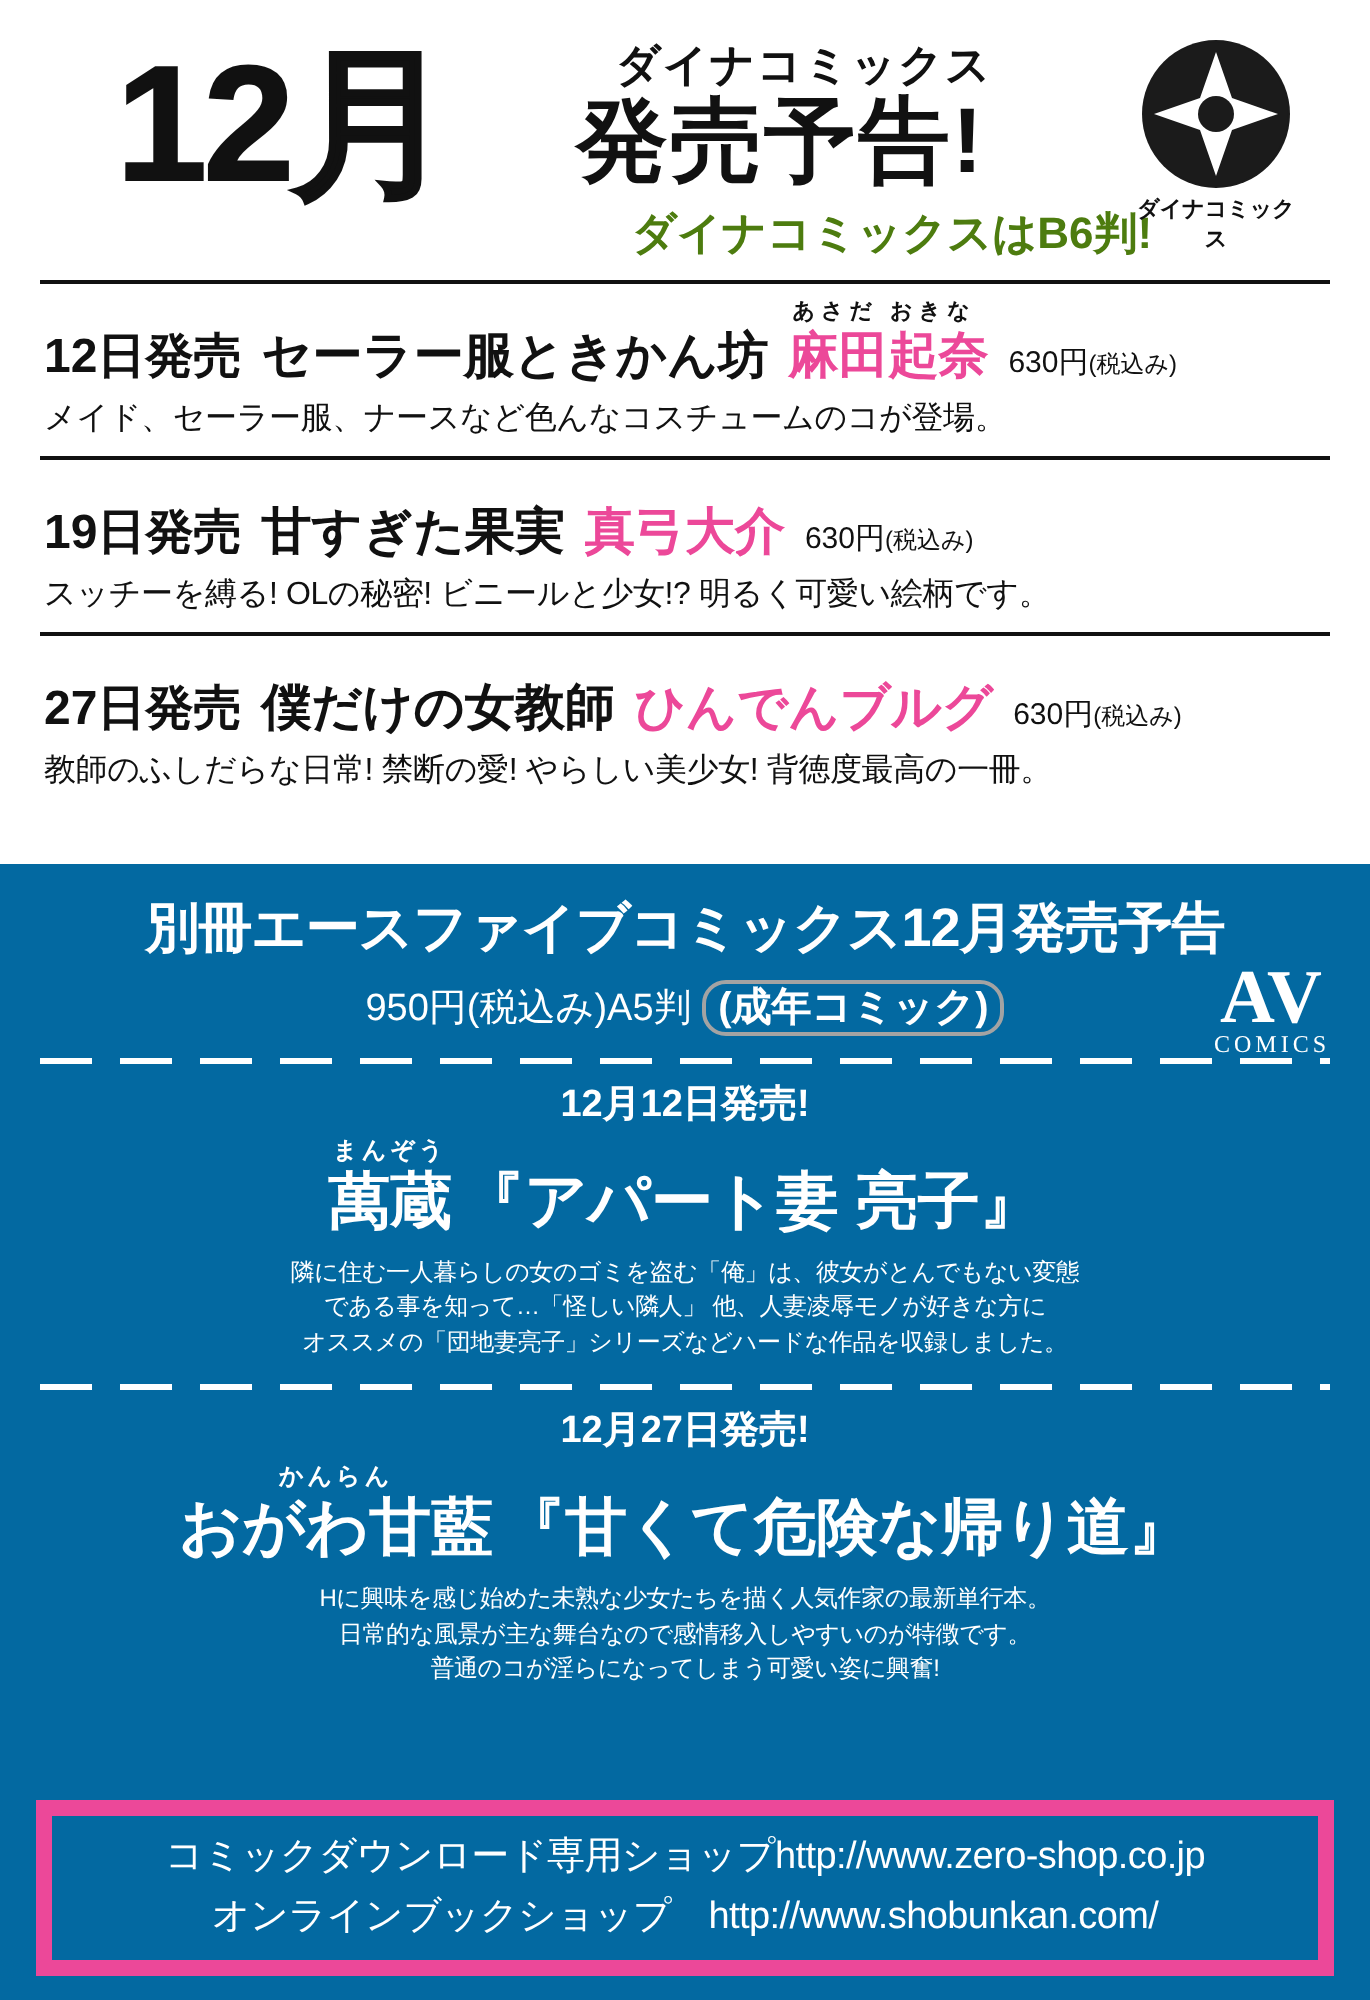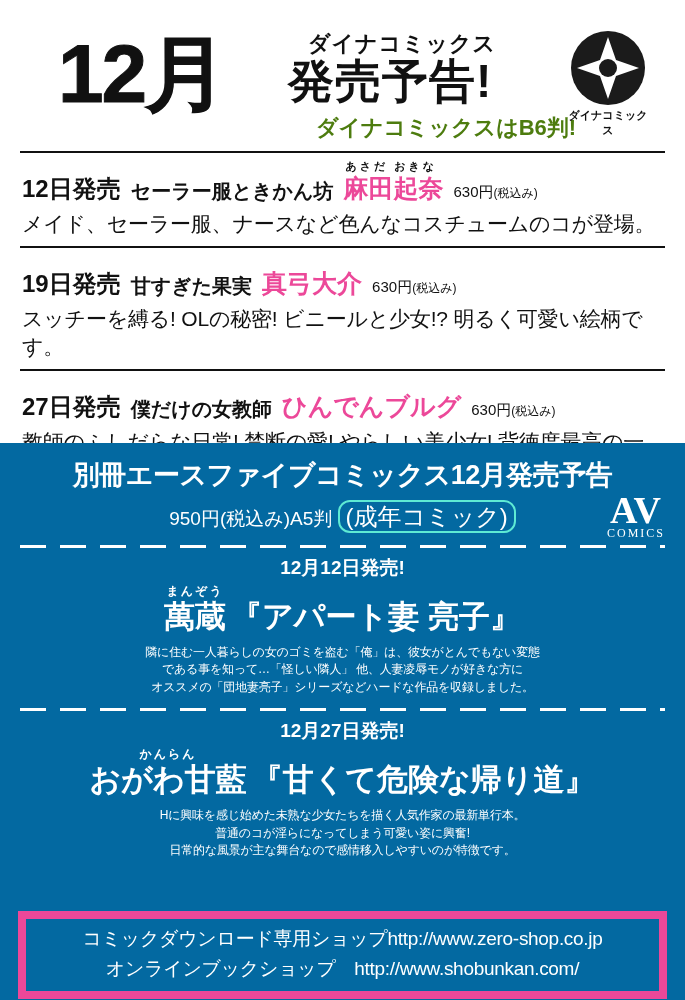--- a/index.html
+++ b/index.html
@@ -2,21 +2,21 @@
 <html><head>
 <meta charset="utf-8">
 <style>
   * { box-sizing: border-box; margin: 0; padding: 0; }
   body {
     width: 685px; height: 1000px;
     font-family: "Liberation Sans", sans-serif;
     background: #ffffff;
     overflow: hidden;
   }
-  .page { position: relative; width: 685px; height: 764px; margin-top: 11px; }
+  .page { position: relative; width: 685px; height: 764px; }
 
   
   .top-section {
     position: relative;
     height: 432px;
     background: #ffffff;
     padding: 14px 16px 0 16px;
   }
   .masthead {
     position: relative;
@@ -85,38 +85,38 @@
     display: flex;
     align-items: flex-end;
     gap: 10px;
     white-space: nowrap;
   }
   .entry-date {
     font-size: 24px; font-weight: bold; color: #111;
     letter-spacing: 0px;
   }
   .entry-title {
-    font-size: 20px; font-weight: bold; color: #111;
+    font-size: 25px; font-weight: bold; color: #111;
   }
   .author-wrap { position: relative; padding-top: 11px; }
   .furigana {
     position: absolute;
     top: -2px; left: 2px;
     font-size: 11px; font-weight: bold; color: #111;
     letter-spacing: 3px;
   }
   .entry-author {
     font-size: 25px; font-weight: bold; color: #ec4899;
   }
   .entry-price {
     font-size: 15px; color: #111; padding-bottom: 3px;
   }
   .entry-price .tax { font-size: 12px; }
   .entry-desc {
-    font-size: 21px; color: #111; margin-top: 5px; letter-spacing: -0.2px;
+    font-size: 16px; color: #111; margin-top: 5px; letter-spacing: -0.2px;
   }
 
   
   .bottom-section {
     position: relative;
     height: 568px;
     background: #0369a1;
     color: #ffffff;
     padding: 14px 16px 10px 16px;
   }
@@ -125,25 +125,25 @@
     font-size: 27px;
     font-weight: bold;
     letter-spacing: -0.5px;
   }
   .bk-sub {
     text-align: center;
     font-size: 19px;
     margin-top: 8px;
   }
   .bk-sub .boxed {
-    font-weight: normal;
-    border: 2px solid #5eead4;
+    font-weight: bold;
+    border: 2px solid #a3a3a3;
     padding: 1px 6px;
     border-radius: 12px;
-    font-size: 24px;
+    font-size: 20px;
   }
   .av-logo {
     position: absolute;
     right: 20px; top: 48px;
     text-align: center;
     line-height: 1;
   }
   .av-logo .av {
     font-size: 38px; font-weight: bold; letter-spacing: 1px;
     font-family: "Liberation Serif", serif;
@@ -309,22 +309,22 @@
       <div class="release-date">12月27日発売!</div>
       <div class="title-line">
         <span class="author-block">
           <span class="furi-w">かんらん</span>
           <span class="author-name">おがわ甘藍</span>
         </span>
         <span class="work-title">『甘くて危険な帰り道』</span>
       </div>
       <div class="blurb">
         <div>Hに興味を感じ始めた未熟な少女たちを描く人気作家の最新単行本。</div>
+        <div>日常的な風景が主な舞台なので感情移入しやすいのが特徴です。</div>
         <div>普通のコが淫らになってしまう可愛い姿に興奮!</div>
-        <div>日常的な風景が主な舞台なので感情移入しやすいのが特徴です。</div>
       </div>
     </div>
 
     <div class="shop-box">
       <div class="shop-line">コミックダウンロード専用ショップhttp://www.zero-shop.co.jp</div>
       <div class="shop-line">オンラインブックショップ　http://www.shobunkan.com/</div>
     </div>
 
   </div>
 </div>

